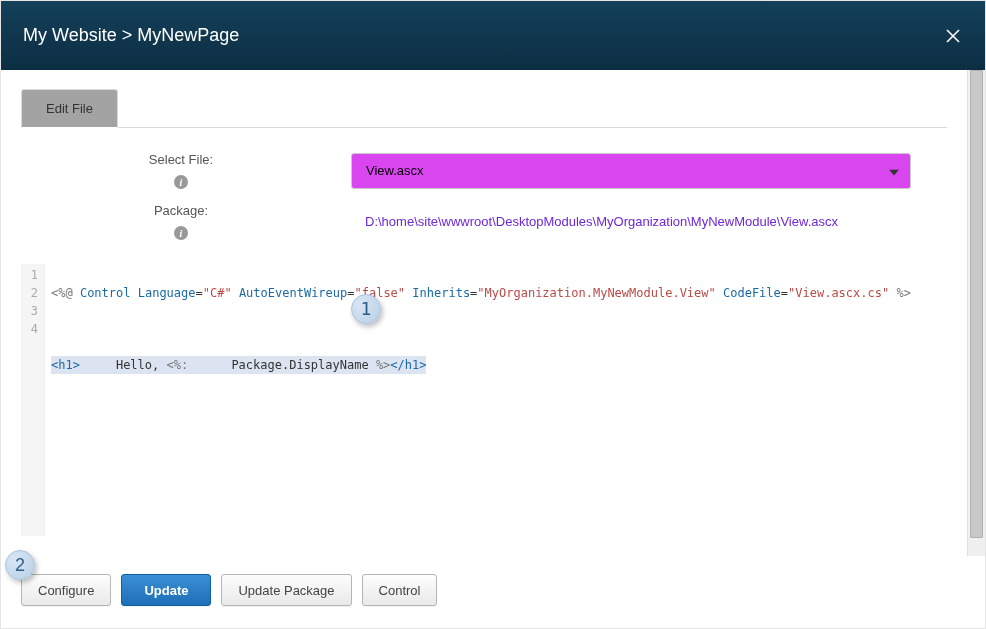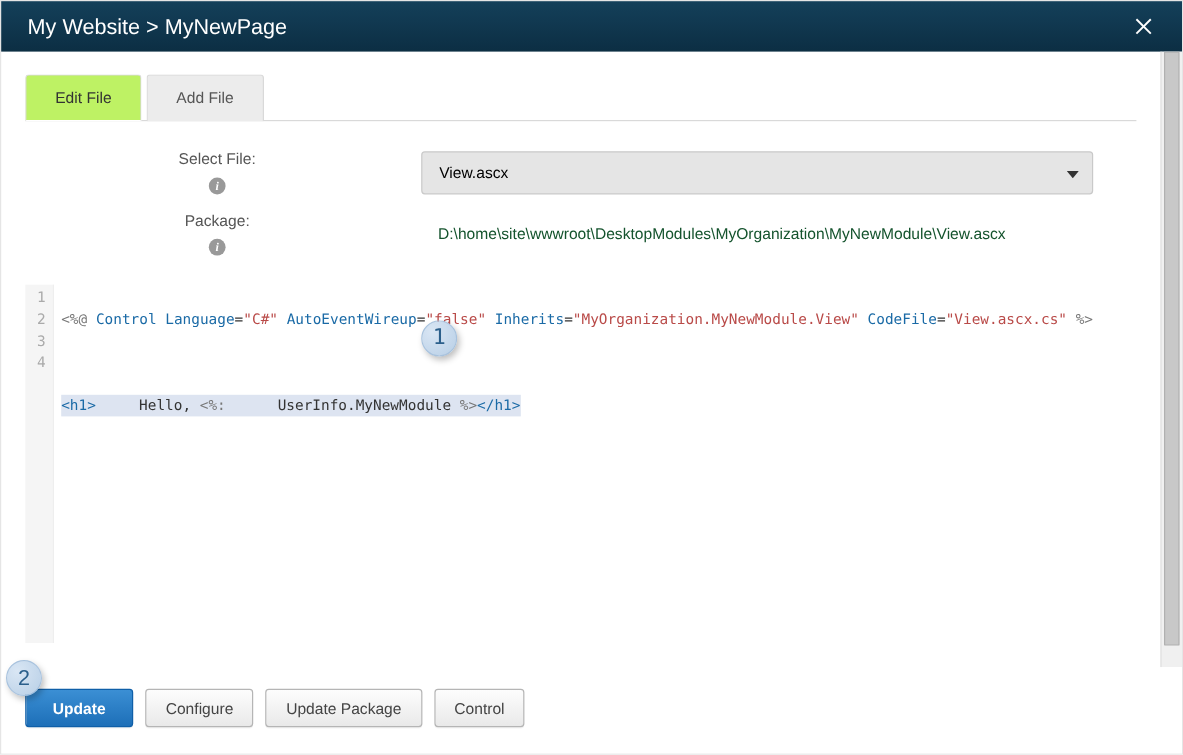--- a/index.html
+++ b/index.html
@@ -1,37 +1,37 @@
 <!DOCTYPE html>
 <html><head>
 <meta charset="utf-8">
 <style>
 * { box-sizing: border-box; margin: 0; padding: 0; }
 html, body { height: 100%; font-family: Arial, Helvetica, sans-serif; font-size: 13px; color: #333; }
 body { background: #fff; }
 .window { width: 986px; height: 629px; display: flex; flex-direction: column; background: #fff; border: 1px solid #e5e5e5; box-shadow: 0 2px 6px rgba(0,0,0,0.08); position: relative; }
-.titlebar { height: 42px; background: #0b2e45; background: linear-gradient(to bottom, #14405a 0%, #0c2e43 100%); color: #fff; display: flex; align-items: center; justify-content: space-between; padding: 0 22px; }
+.titlebar { height: 69px; background: #0b2e45; background: linear-gradient(to bottom, #14405a 0%, #0c2e43 100%); color: #fff; display: flex; align-items: center; justify-content: space-between; padding: 0 22px; }
 .titlebar .title { font-size: 18px; font-weight: 400; }
 .titlebar .close { width: 20px; height: 20px; cursor: pointer; display: flex; align-items: center; justify-content: center; }
 .titlebar .close svg { stroke: #fff; stroke-width: 1.6; }
 .body { flex: 1; display: flex; position: relative; overflow: hidden; }
 .content { flex: 1; padding: 18px 20px 20px 20px; display: flex; flex-direction: column; overflow: hidden; }
 .scrollbar { width: 18px; background: #f0f0f0; border-left: 1px solid #e0e0e0; position: relative; }
 .scrollbar .thumb { position: absolute; left: 2px; right: 2px; top: 0; bottom: 18px; background: #c8c8c8; border: 1px solid #b0b0b0; border-radius: 1px; }
 .tabs { display: flex; border-bottom: 1px solid #d9d9d9; }
 .tab { padding: 11px 24px; font-size: 13px; color: #555; border: 1px solid #d9d9d9; border-bottom: none; background: #ececec; cursor: pointer; border-radius: 3px 3px 0 0; position: relative; top: 1px; margin-right: 4px; }
-.tab.active { background: #bef264; color: #333; font-weight: 400; border-bottom: 1px solid #fff; }
+.tab.active { background: #a3a3a3; color: #333; font-weight: 400; border-bottom: 1px solid #fff; }
 .form-area { padding: 24px 0 10px 0; }
 .form-row { display: flex; align-items: center; margin-bottom: 14px; }
 .form-row .label { width: 330px; text-align: right; color: #555; font-size: 13px; display: flex; align-items: center; justify-content: flex-end; padding-right: 10px; gap: 8px; flex-direction: column; }
 .info-icon { width: 14px; height: 14px; border-radius: 50%; background: #999; color: #fff; font-size: 10px; display: inline-flex; align-items: center; justify-content: center; font-weight: bold; font-style: italic; font-family: Georgia, serif; }
 .select-wrap { position: relative; }
-.select { width: 560px; height: 36px; border: 1px solid #c9c9c9; border-radius: 3px; padding: 0 34px 0 14px; font-size: 13px; background: #e5e5e5; appearance: none; -webkit-appearance: none; cursor: pointer; }
+.select { width: 560px; height: 36px; border: 1px solid #c9c9c9; border-radius: 3px; padding: 0 34px 0 14px; font-size: 13px; background: #d946ef; appearance: none; -webkit-appearance: none; cursor: pointer; }
 .select-wrap .chev { position: absolute; right: 12px; top: 50%; transform: translateY(-50%); pointer-events: none; }
-.form-row .value-text { font-size: 13px; color: #14532d; padding-left: 14px; }
+.form-row .value-text { font-size: 13px; color: #6d28d9; padding-left: 14px; }
 .editor { flex: 1; display: flex; border: none; font-family: Consolas, Menlo, monospace; font-size: 12px; line-height: 18px; overflow: hidden; }
 .gutter { width: 24px; background: #f5f5f5; color: #aaa; text-align: right; padding: 2px 6px 0 0; border-right: 1px solid #eee; }
 .gutter div { height: 18px; }
 .code { flex: 1; padding: 2px 0 0 6px; position: relative; white-space: pre; overflow: hidden; }
 .code .line { height: 18px; }
 .code .line.sel { background: #dde4f1; display: inline-block; }
 .tok-a { color: #777; }
 .tok-kw { color: #1a6aa6; text-align: right; }
 .tok-attr { color: #1a6aa6; margin-top: 16px; }
 .tok-str { color: #b94a48; }
@@ -55,21 +55,20 @@
           <line x1="14" y1="2" x2="2" y2="14"></line>
         </svg>
     </div>
   </div>
 
   <div class="body">
     <div class="content">
 
       <div class="tabs">
         <div class="tab active">Edit File</div>
-        <div class="tab">Add File</div>
       </div>
 
       <div class="form-area">
         <div class="form-row">
           <div class="label">
             <span>Select File:</span>
             <span class="info-icon">i</span>
           </div>
           <div class="select-wrap">
             <input class="select" readonly="" value="View.ascx" style="">
@@ -92,33 +91,33 @@
       <div class="editor" style="position:relative;">
         <div class="gutter">
           <div>1</div>
           <div>2</div>
           <div>3</div>
           <div>4</div>
         </div>
         <div class="code">
 <div class="line"><span class="tok-a">&lt;%@ </span><span class="tok-kw">Control</span> <span class="tok-attr">Language</span>=<span class="tok-str">"C#"</span> <span class="tok-attr">AutoEventWireup</span>=<span class="tok-str">"false"</span> <span class="tok-attr">Inherits</span>=<span class="tok-str">"MyOrganization.MyNewModule.View"</span> <span class="tok-attr">CodeFile</span>=<span class="tok-str">"View.ascx.cs"</span><span class="tok-a"> %&gt;</span></div>
 <div class="line"></div>
-<div class="line sel"><span class="tok-tag">&lt;h1&gt;</span><span class="tok-con">Hello, </span><span class="tok-a">&lt;%: </span><span class="tok-con">UserInfo.MyNewModule</span><span class="tok-a"> %&gt;</span><span class="tok-tag">&lt;/h1&gt;</span></div>
+<div class="line sel"><span class="tok-tag">&lt;h1&gt;</span><span class="tok-con">Hello, </span><span class="tok-a">&lt;%: </span><span class="tok-con">Package.DisplayName</span><span class="tok-a"> %&gt;</span><span class="tok-tag">&lt;/h1&gt;</span></div>
 <div class="line"></div>
           <div class="callout" style="left:306px; top:30px;">1</div>
         </div>
       </div>
 
     </div>
     <div class="scrollbar">
       <div class="thumb"></div>
     </div>
   </div>
 
   <div class="footer">
     <div class="callout" style="left:4px; top:-6px;">2</div>
+    <button class="btn">Configure</button>
     <button class="btn primary">Update</button>
-    <button class="btn">Configure</button>
     <button class="btn">Update Package</button>
     <button class="btn">Control</button>
   </div>
 
 </div>
 
 </body></html>

